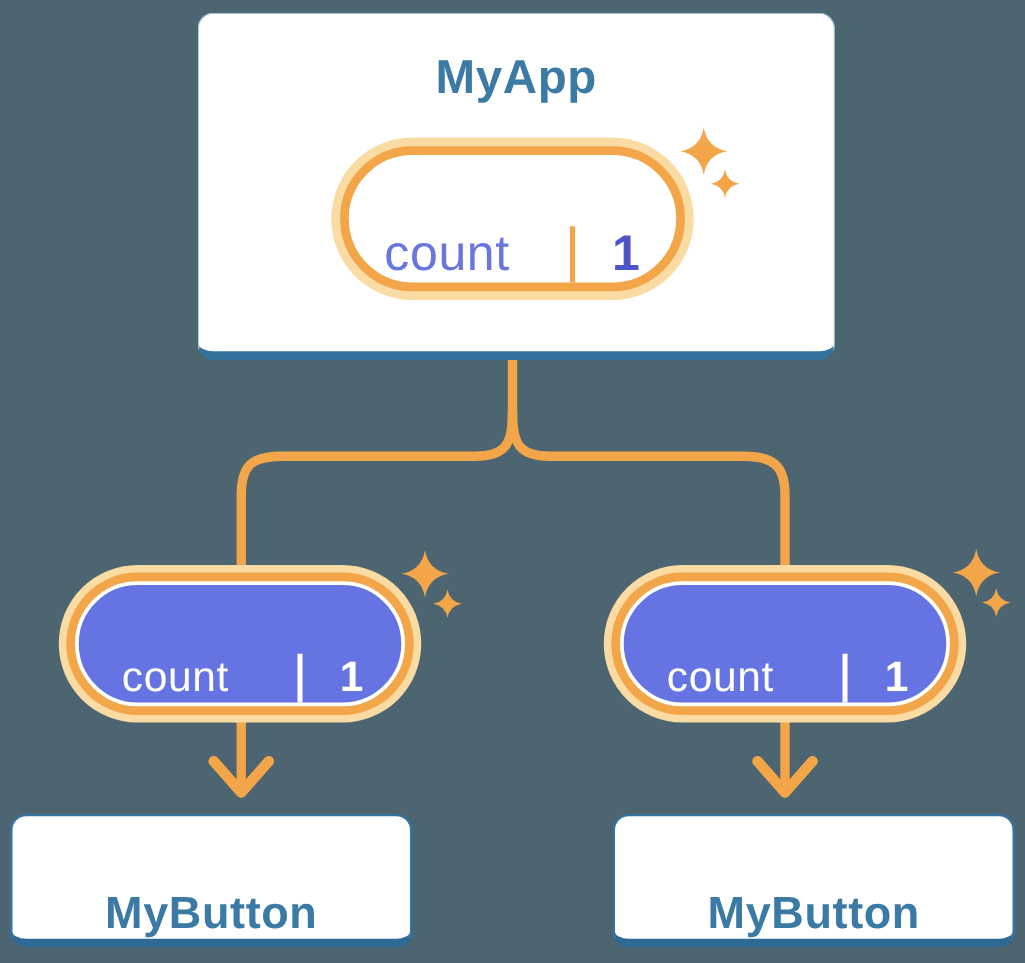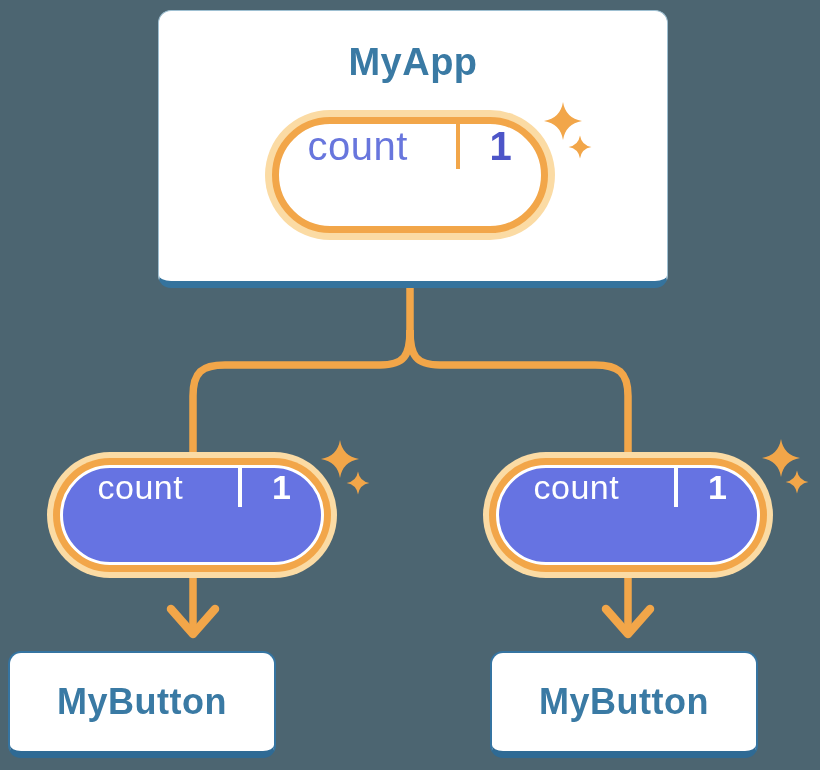--- a/index.html
+++ b/index.html
@@ -29,39 +29,39 @@
   }
   .root-card .card-title{
     margin-top:30px;
     text-align:center;
     font-size:38px;
     font-weight:600;
     letter-spacing:0.5px;
     color:#3A7AA4;
   }
   .child-card{
-    width:268px;height:107px;
+    width:322px;height:107px;
     border:2px solid #3574A1;
     border-bottom:7px solid #2F6A94;
-    display:flex;align-items:center;justify-content:center;
+    display:flex;align-items:flex-end;justify-content:center;
   }
   .child-card-left{left:8px;top:651px;}
   .child-card-right{left:490px;top:651px;}
   .child-card .card-title{
     font-size:36px;font-weight:600;letter-spacing:0.5px;
     color:#3A7AA4;
   }
 
   
   .pill{
     position:absolute;
     border-radius:999px;
     box-sizing:border-box;
     display:flex;
-    align-items:flex-start;
+    align-items:flex-end;
     z-index:2;
     gap:20px;
   }
   .pill-cell{
     display:flex;align-items:center;justify-content:center;
   }
   .pill-cell-label{flex:1.95;}
   .pill-cell-value{flex:1;}
 
   

